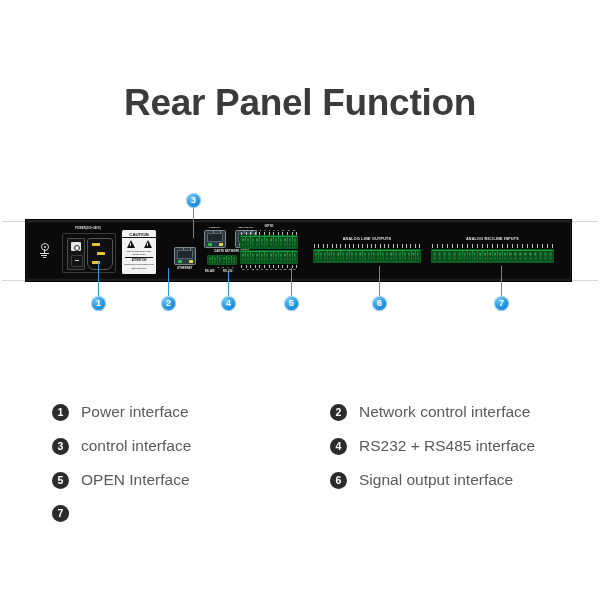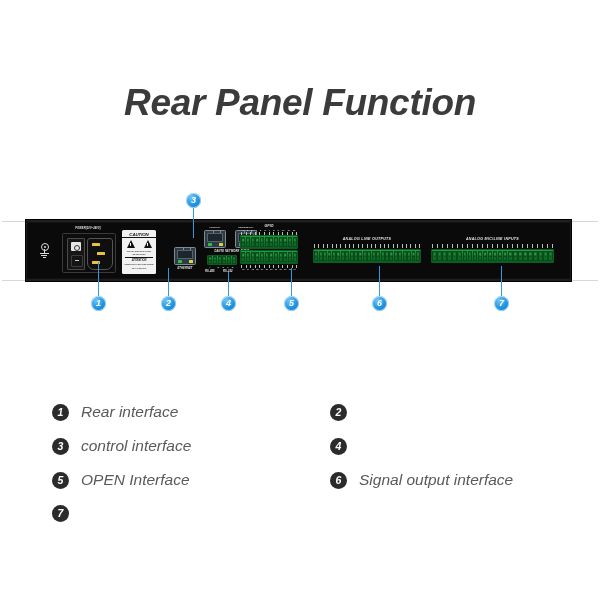--- a/index.html
+++ b/index.html
@@ -3,21 +3,21 @@
 <meta charset="utf-8">
 <style>
   html,body{margin:0;padding:0;}
   body{
     width:600px;height:600px;
     background:#ffffff;
     font-family:"Liberation Sans", sans-serif;
     overflow:hidden;
     position:relative;
   }
-  .page{position:relative;width:600px;height:600px;font-style:italic;}
+  .page{position:relative;width:600px;height:600px;}
 
   
   .title{
     position:absolute;left:0;top:82px;width:600px;
     text-align:center;
     font-size:37px;
     font-weight:700;
     color:#3b3b3b;
     letter-spacing:-0.3px;
     font-family:"Liberation Sans", sans-serif;
@@ -525,34 +525,36 @@
   <div class="callout" style="left:494px;top:266px;">
     <div class="cline" style="height:30px;"></div>
     <div class="cbubble">7</div>
   </div>
 
   <div class="legend">
 
     <div class="legend-row">
       <div class="legend-item col1">
         <div class="lnum">1</div>
-        <div class="ltext">Rear interface</div>
+        <div class="ltext">Power interface</div>
       </div>
       <div class="legend-item col2">
         <div class="lnum">2</div>
+        <div class="ltext">Network control interface</div>
       </div>
     </div>
 
     <div class="legend-row">
       <div class="legend-item col1">
         <div class="lnum">3</div>
         <div class="ltext">control interface</div>
       </div>
       <div class="legend-item col2">
         <div class="lnum">4</div>
+        <div class="ltext">RS232 + RS485 interface</div>
       </div>
     </div>
 
     <div class="legend-row">
       <div class="legend-item col1">
         <div class="lnum">5</div>
         <div class="ltext">OPEN Interface</div>
       </div>
       <div class="legend-item col2">
         <div class="lnum">6</div>

